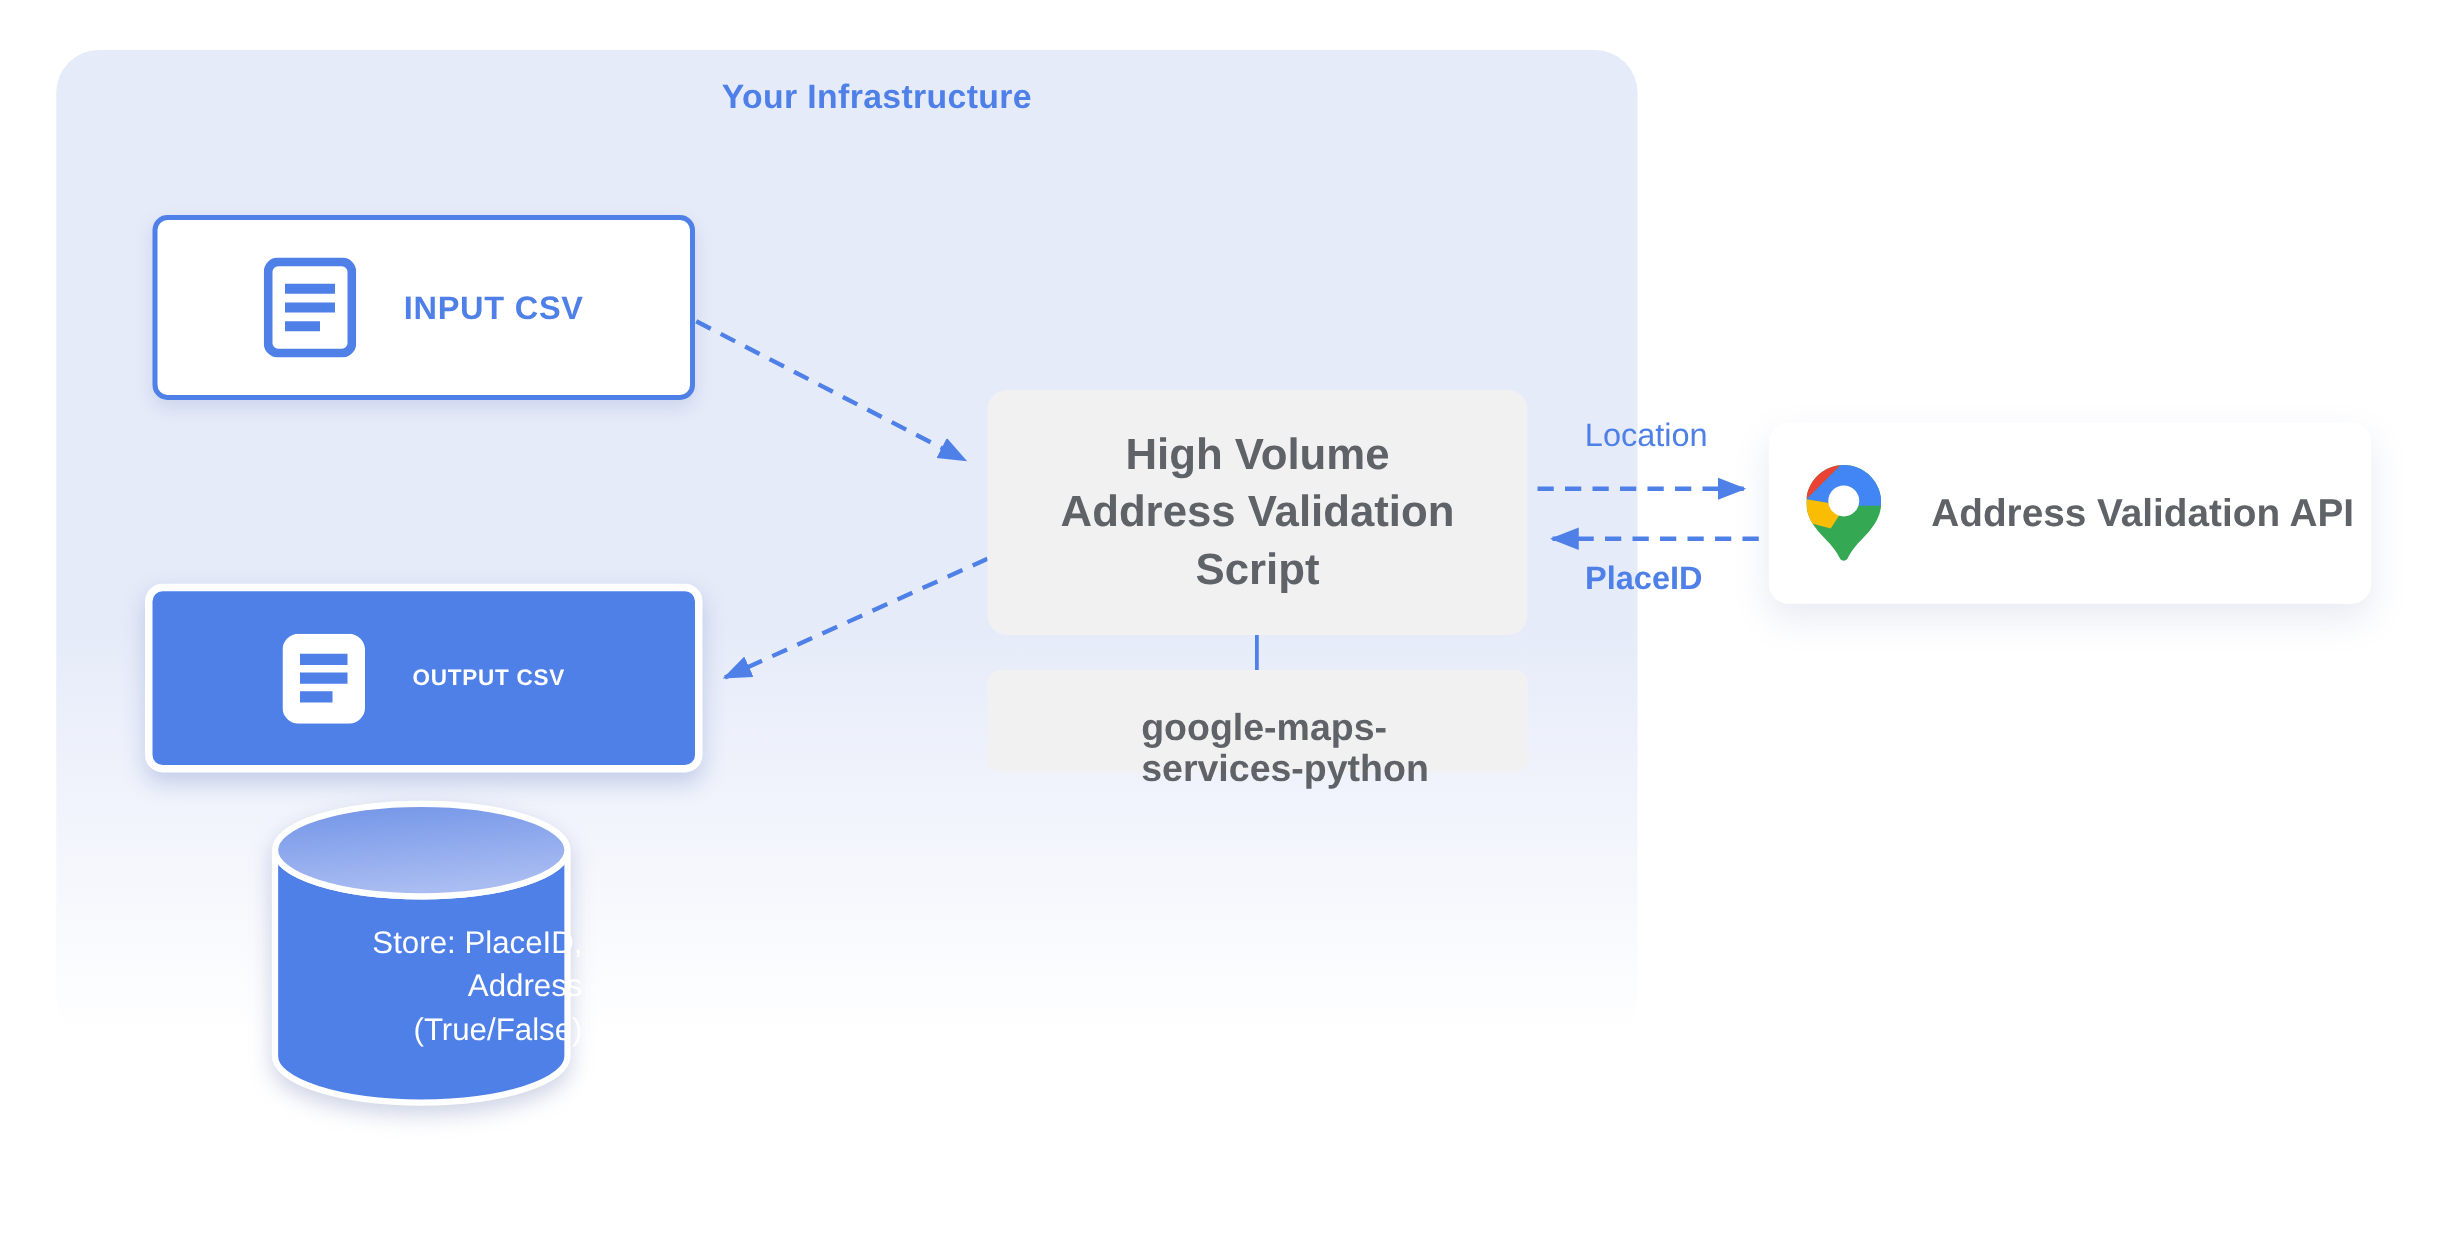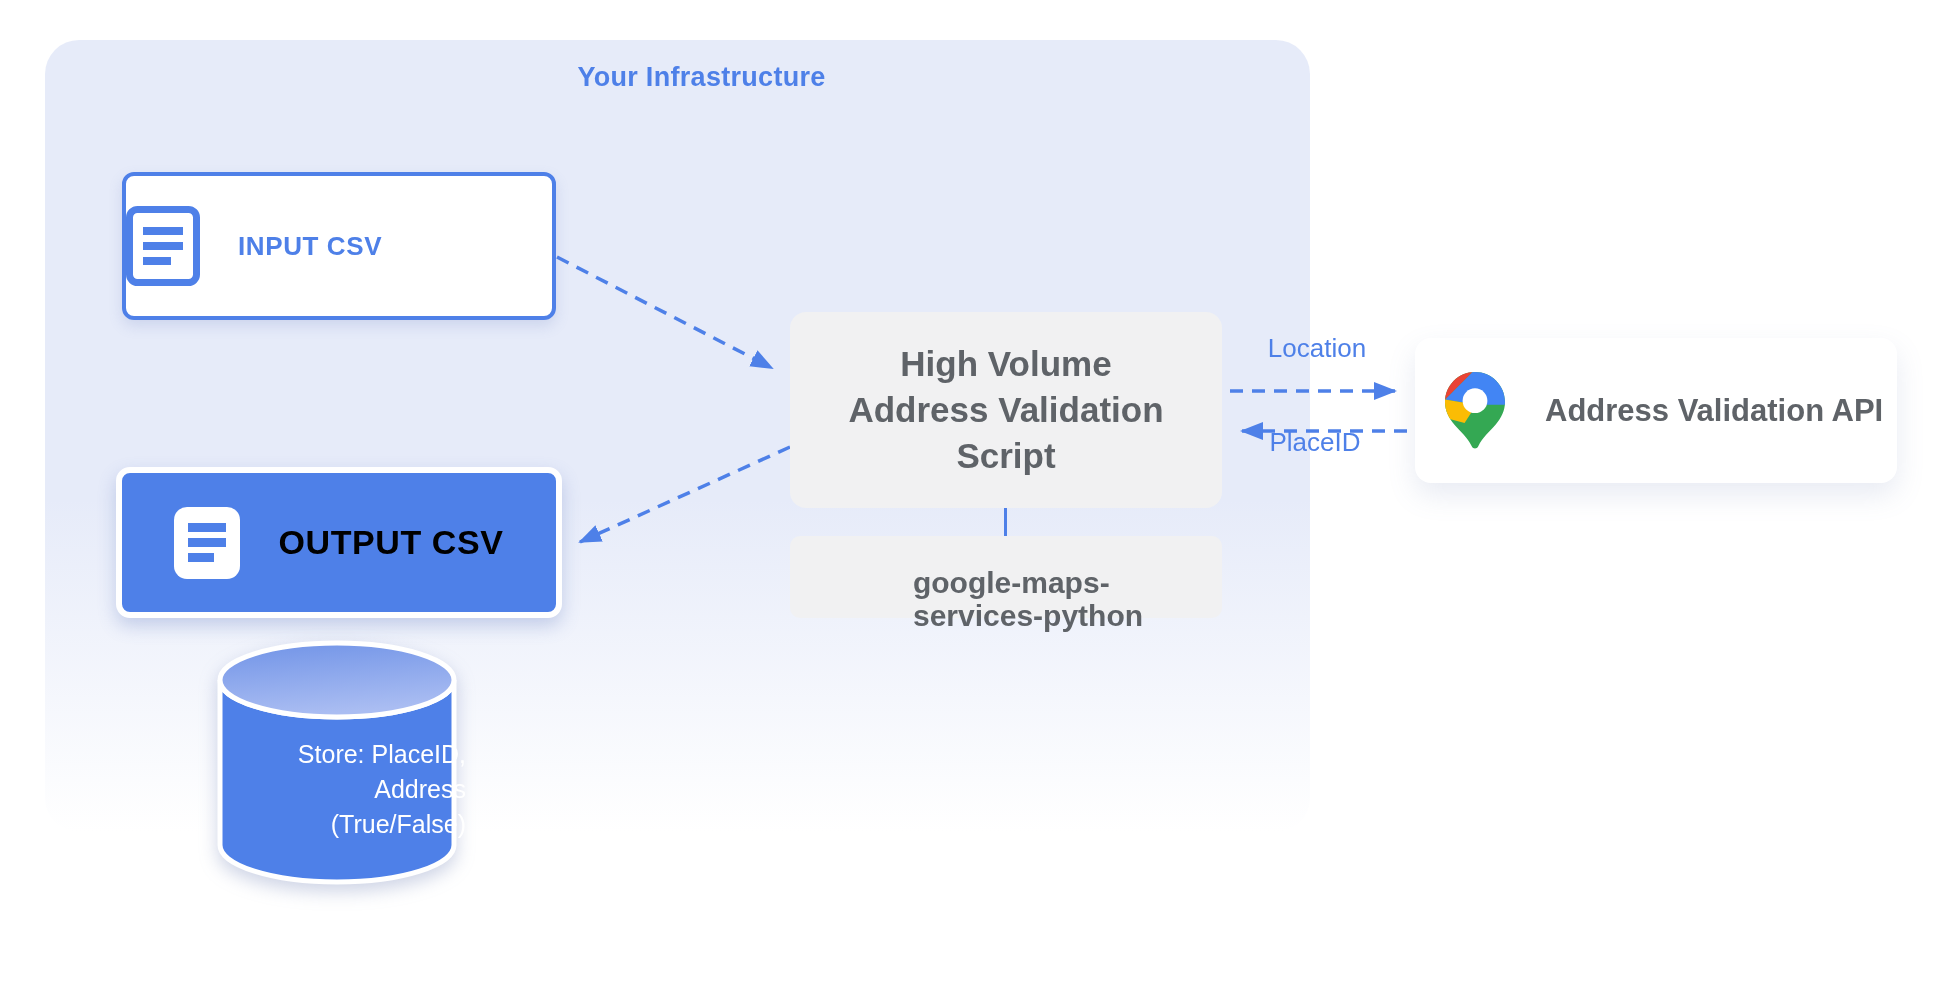--- a/index.html
+++ b/index.html
@@ -23,31 +23,31 @@
     font-size:27px;font-weight:bold;color:var(--blue,#4E80E8);
     letter-spacing:0.3px;
     padding-left:24px;
   }
 
   
   .node-input{
     left:122px;top:172px;width:434px;height:148px;box-sizing:border-box;
     background:#ffffff;border:4px solid var(--blue,#4E80E8);border-radius:12px;
     box-shadow:0 6px 14px rgba(93,118,191,0.18);
-    display:flex;align-items:center;justify-content:flex-start;gap:38px;
+    display:flex;align-items:center;justify-content:center;gap:38px;
   }
   .node-input .label{font-size:26px;font-weight:bold;color:var(--blue,#4E80E8);letter-spacing:0.6px;}
 
   .node-output{
     left:116px;top:467px;width:446px;height:151px;box-sizing:border-box;
     background:var(--blue,#4E80E8);border:6px solid #ffffff;border-radius:14px;
     box-shadow:0 8px 18px rgba(93,118,191,0.30);
     display:flex;align-items:center;justify-content:center;gap:38px;
   }
-  .node-output .label{font-size:34px;font-weight:bold;color:#000000;letter-spacing:0.6px;}
+  .node-output .label{font-size:18px;font-weight:bold;color:#ffffff;letter-spacing:0.6px;}
 
   
   .cyl-svg{left:208px;top:634px;filter:drop-shadow(0 7px 9px rgba(90,110,170,0.30));}
   .cyl-text{
     left:208px;top:737px;width:258px;text-align:right;
     font-size:25px;font-weight:normal;color:#ffffff;line-height:35px;
   }
 
   
   .node-script{
@@ -72,21 +72,21 @@
     background:#ffffff;box-shadow:0 12px 28px rgba(110,130,180,0.16);
     display:flex;align-items:center;padding-left:30px;gap:40px;
   }
   .node-api .label{font-size:31px;font-weight:bold;color:var(--text-gray,#5F6368);}
 
   
   .edge-label{
     width:180px;text-align:center;font-size:26px;color:var(--blue,#4E80E8);font-weight:400;
   }
   .lbl-location{left:1227px;top:333px;}
-  .lbl-placeid{left:1225px;top:427px;}
+  .lbl-placeid{left:1225px;top:447px;font-weight:bold;}
 
   svg{display:block;}
 </style>
 </head>
 <body>
 
 <div class="abs infra"></div>
 <div class="abs infra-title">Your Infrastructure</div>
 
 <svg class="abs" style="left:0;top:0;" width="1954" height="988" viewBox="0 0 1954 988">

